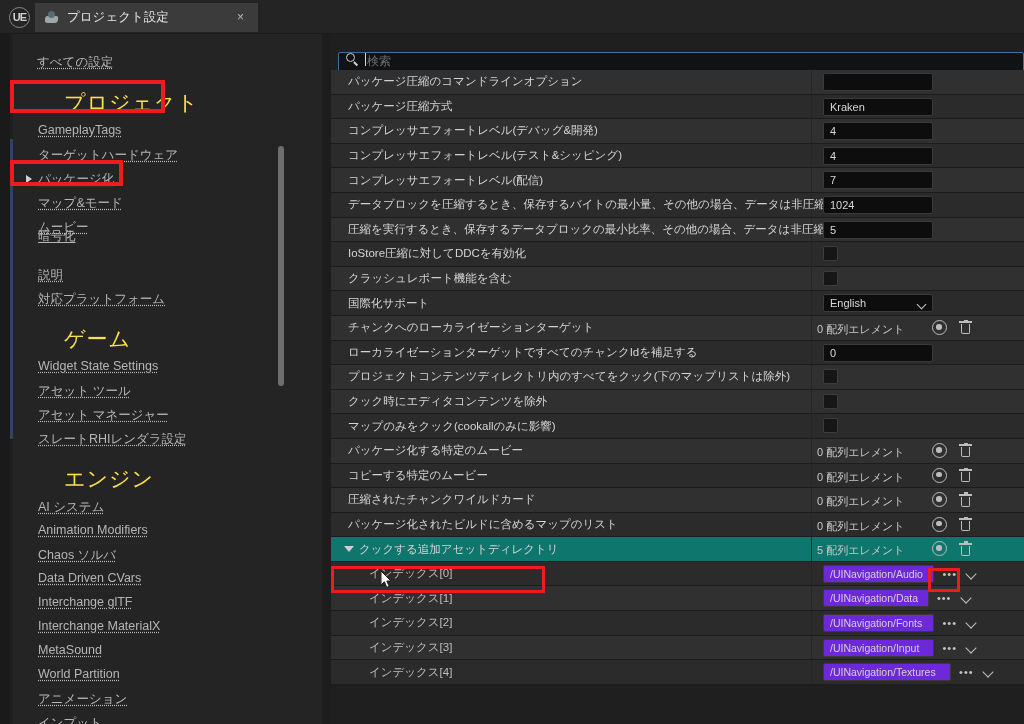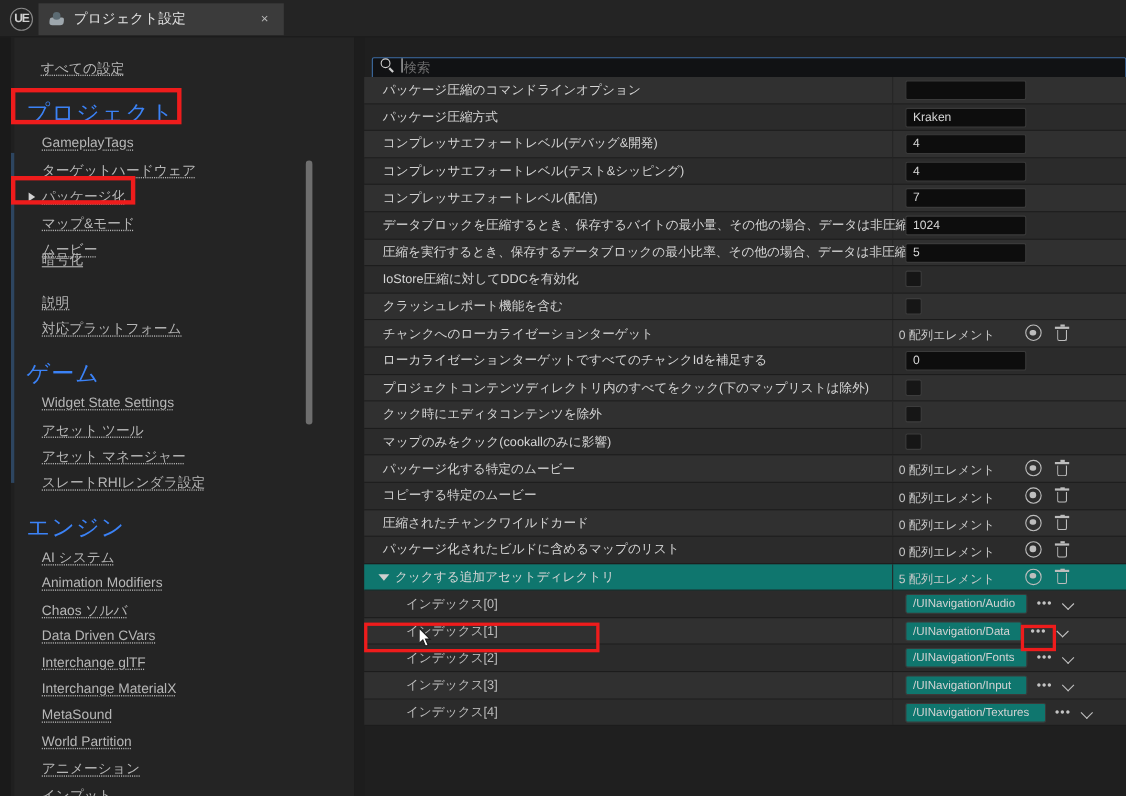--- a/index.html
+++ b/index.html
@@ -97,24 +97,25 @@
     color: #b6b6b6;
     font-size: 12.5px;
     white-space: nowrap;
     text-decoration: underline;
     text-decoration-style: dotted;
     text-underline-offset: 2px;
     cursor: pointer;
   }
   .sb-head {
     position: absolute;
-    color: #3b82f6;
+    color: #fde047;
     font-size: 21px;
     white-space: nowrap;
     letter-spacing: 1px;
+    margin-left: 40px;
   }
   .sb-arrow {
     position: absolute;
     width: 0; height: 0;
     border-left: 6px solid #d2d2d2;
     border-top: 4.5px solid transparent;
     border-bottom: 4.5px solid transparent;
   }
 
   
@@ -280,21 +281,21 @@
   .icon-trash .body {
     position: absolute; left: 1.7px; top: 4.5px;
     width: 9.6px; height: 10px;
     border: 1.7px solid #bdbdbd;
     border-top: none;
     border-radius: 0 0 2px 2px;
   }
   .path-field {
     position: absolute; top: 3px;
     height: 18px;
-    background: #0f766e;
+    background: #6d28d9;
     border: 1px solid #3a3a3a;
     border-radius: 2px;
     color: #d3d3d3;
     font-size: 10.5px;
     display: flex; align-items: center;
     padding: 0 6px;
     white-space: nowrap;
   }
   .ellipsis-btn {
     position: absolute; top: 8px;
@@ -434,20 +435,28 @@
         <div class="row odd">
           <div class="row-divider"></div>
           <span class="row-label">IoStore圧縮に対してDDCを有効化</span>
           <span class="val-check"></span>
         </div>
         <div class="row even">
           <div class="row-divider"></div>
           <span class="row-label">クラッシュレポート機能を含む</span>
           <span class="val-check"></span>
         </div>
+        <div class="row odd">
+          <div class="row-divider"></div>
+          <span class="row-label">国際化サポート</span>
+          <span class="val-combo">
+            <span>English</span>
+            <span class="combo-caret"></span>
+          </span>
+        </div>
         <div class="row even">
           <div class="row-divider"></div>
           <span class="row-label">チャンクへのローカライゼーションターゲット</span>
           <span class="val-count" style="top: 6px;">0 配列エレメント</span>
           <span class="icon-plus"></span>
           <span class="icon-trash">
             <span class="hnd"></span>
             <span class="lid"></span>
             <span class="body"></span>
           </span>

